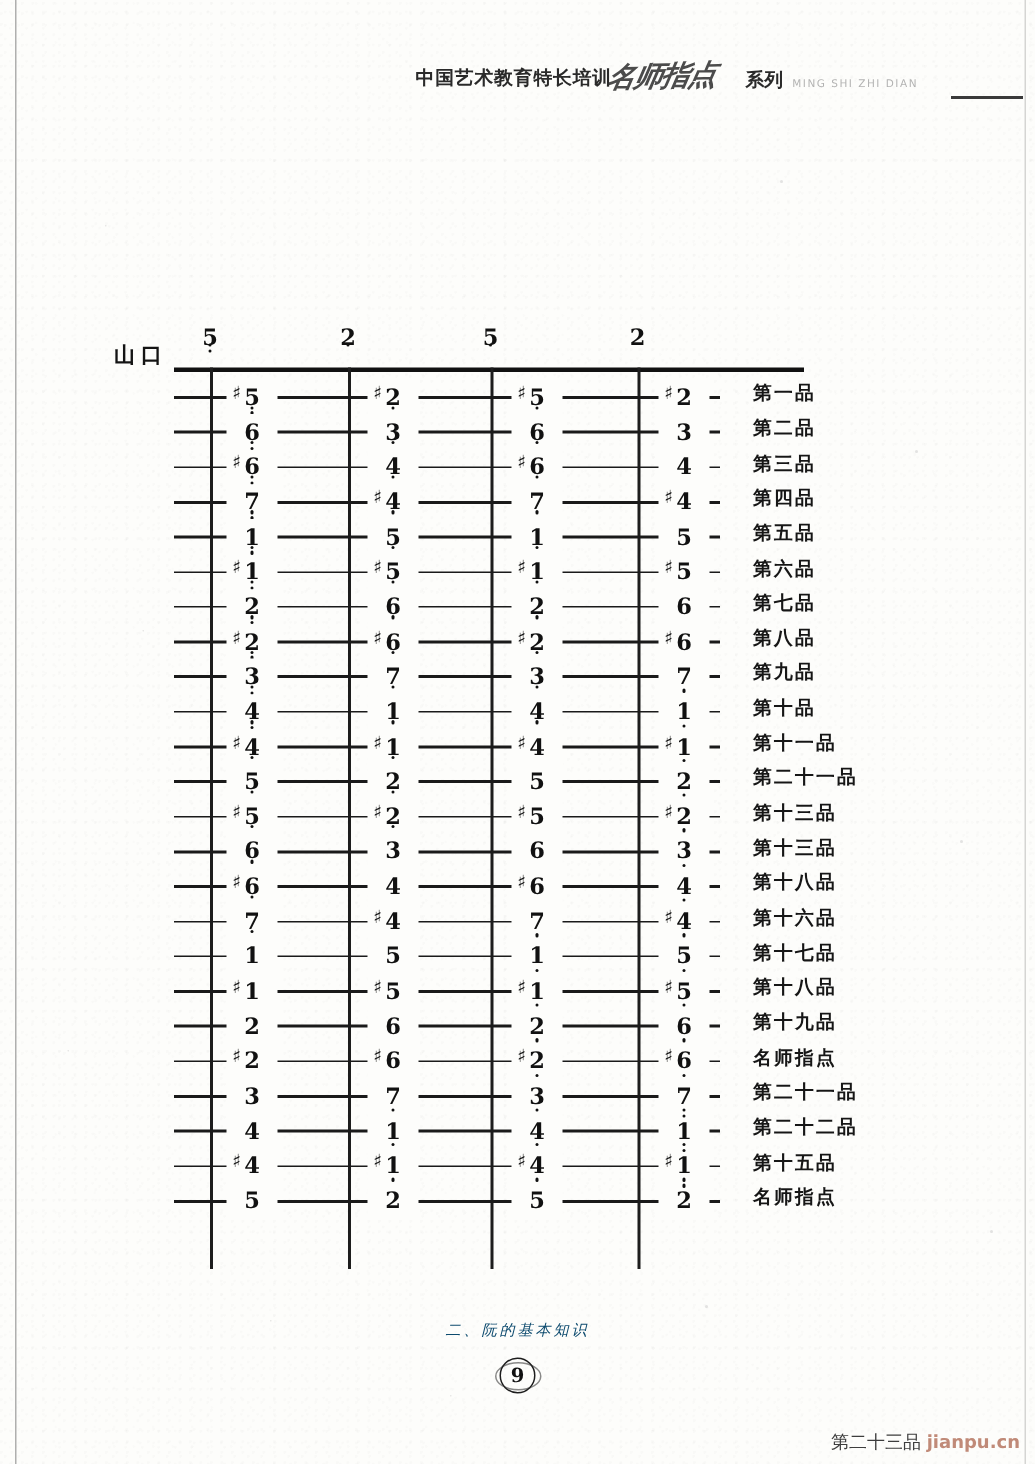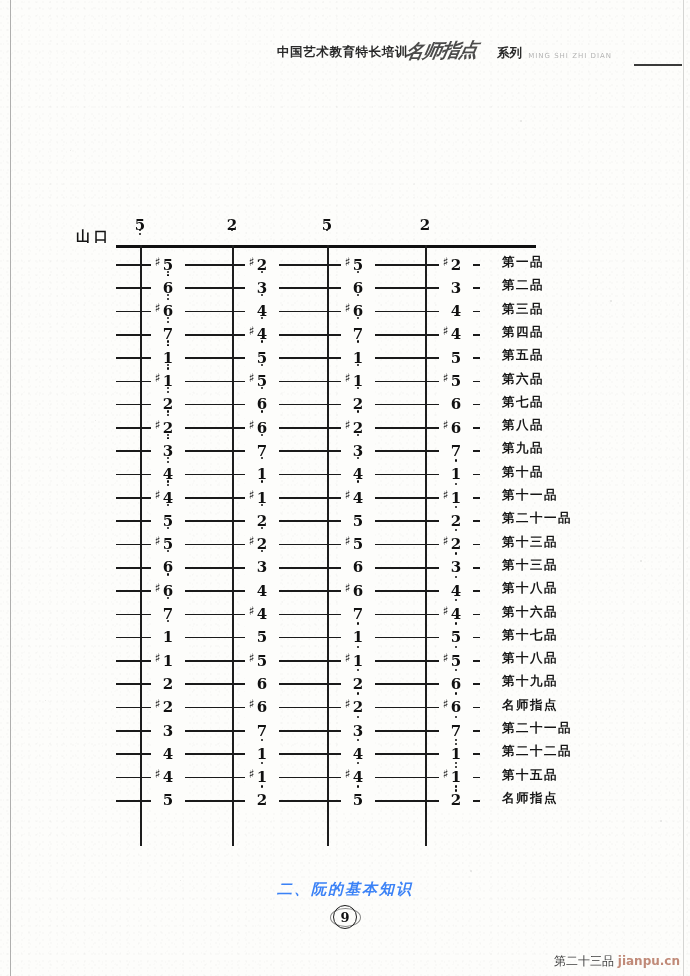--- a/index.html
+++ b/index.html
@@ -121,21 +121,21 @@
   .dots i{
     display:block;width:2.4px;height:2.4px;border-radius:50%;background:#111;margin:0;
   }
   .dots.stack i{margin-bottom:1.4px;}
   .dots.stack{flex-direction:column;align-items:center;}
 
   
   .footer-title{
     position:absolute;left:0;right:0;top:880px;text-align:center;
     font-family:"DejaVu Serif","Liberation Serif",serif;
-    font-size:15px;font-weight:700;font-style:italic;letter-spacing:2px;color:#3b82f6;
+    font-size:10px;font-weight:400;font-style:italic;letter-spacing:2px;color:#0c4a6e;
   }
   .pagenum{
     position:absolute;left:50%;top:905px;transform:translateX(-50%);
     width:22px;height:22px;border-radius:50%;
     border:1.6px solid #1d1d1d;
     display:flex;align-items:center;justify-content:center;
     font-family:"DejaVu Serif","Liberation Serif",serif;
     font-size:13px;font-weight:700;color:#111;
   }
   .pagenum::before{

